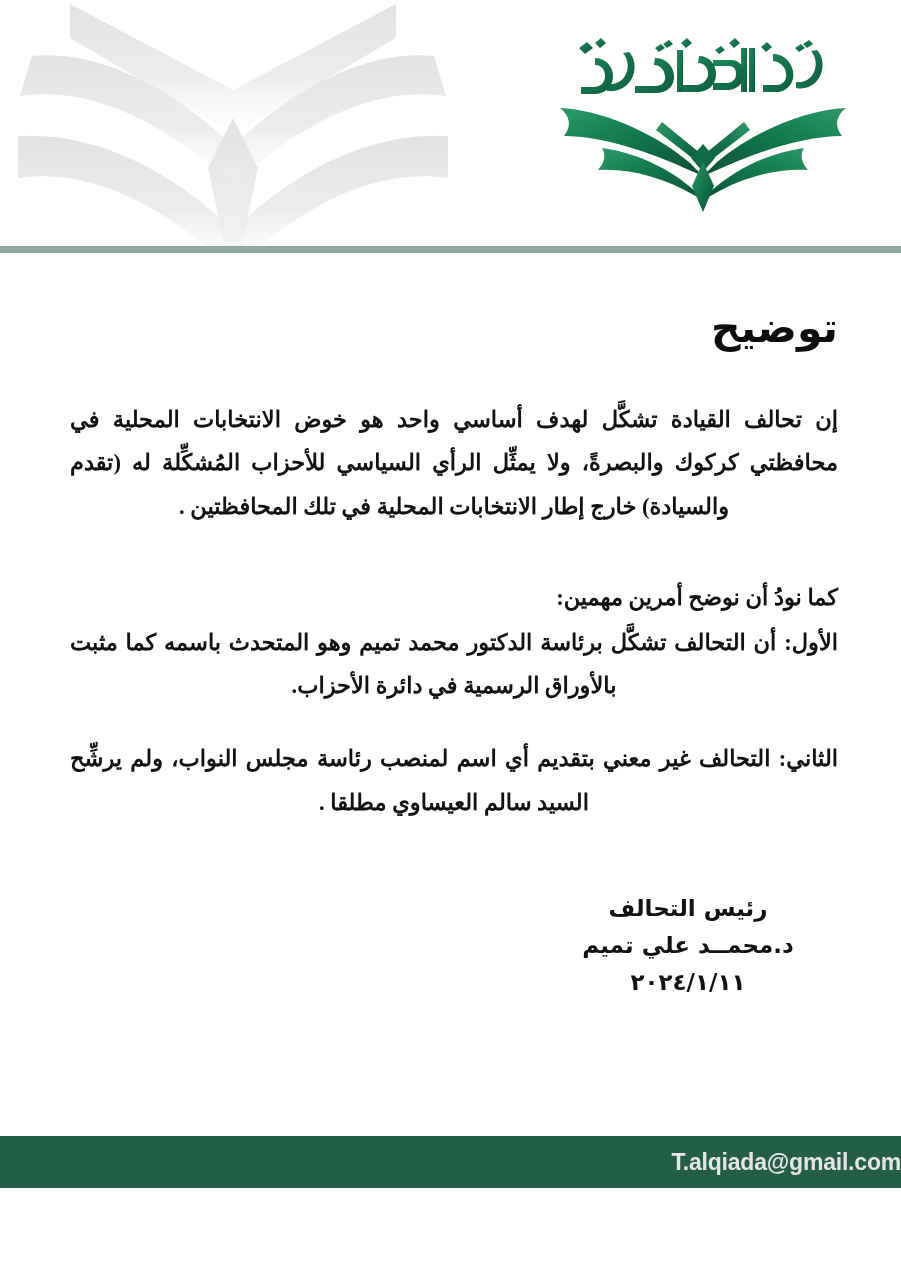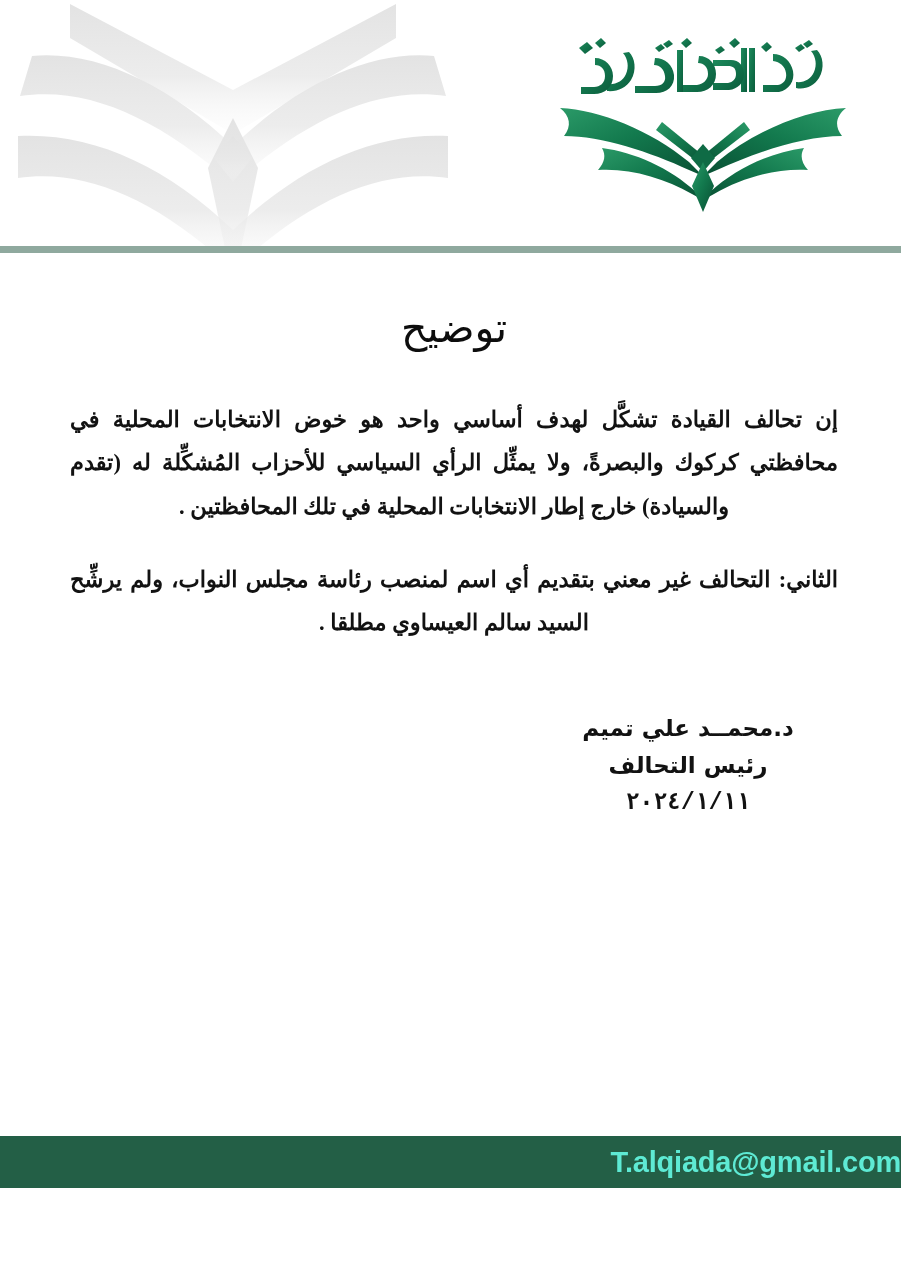--- a/index.html
+++ b/index.html
@@ -80,23 +80,22 @@
   }
 
   
   .content {
     flex: 1 1 auto;
     padding: 0 63px 0 70px;
     position: relative;
   }
 
   .doc-title {
-    text-align: center;
     font-size: 41px;
-    font-weight: normal;
+    font-weight: bold;
     letter-spacing: 0;
     color: #0d0d0d;
     margin: 50px 0 0 0;
     line-height: 1.25;
   }
 
   .para {
     font-size: 22.5px;
     font-weight: bold;
     line-height: 1.92;
@@ -136,36 +135,36 @@
   .signature .sig-line {
     font-size: 23px;
     font-weight: bold;
     line-height: 1.62;
     color: #121212;
     display: block;
   }
 
   .signature .sig-name { letter-spacing: 0.5px; }
   .signature .sig-role { }
-  .signature .sig-date { letter-spacing: 1.5px; font-family: Liberation Mono, monospace; }
+  .signature .sig-date { letter-spacing: 1.5px; }
 
   
   .footer {
     flex: 0 0 52px;
     height: 52px;
     background: #235f46;
     display: flex;
     align-items: center;
     margin-bottom: 92px;
   }
 
   .footer-email {
     direction: ltr;
-    color: #5eead4;
-    font-size: 29px;
+    color: #e5e5e5;
+    font-size: 23px;
     font-weight: bold;
     font-family: "Liberation Sans", "DejaVu Sans", sans-serif;
     padding-left: 45px;
     letter-spacing: -0.2px;
   }
 </style>
 </head>
 <body>
 
 <div class="page">
@@ -267,26 +266,30 @@
 
     <div class="header-rule"></div>
   </div>
 
   <div class="content">
 
     <h1 class="doc-title">توضيح</h1>
 
     <p class="para p1">إن تحالف القيادة تشكَّل لهدف أساسي واحد هو خوض الانتخابات المحلية في محافظتي كركوك والبصرةً، ولا يمثِّل الرأي السياسي للأحزاب المُشكِّلة له (تقدم والسيادة) خارج إطار الانتخابات المحلية في تلك المحافظتين .</p>
 
+    <div class="para p2">
+      <span class="lead-line">كما نودُ أن نوضح أمرين مهمين:</span>
+      <span class="body-lines">الأول: أن التحالف تشكَّل برئاسة الدكتور محمد تميم وهو المتحدث باسمه كما مثبت بالأوراق الرسمية في دائرة الأحزاب.</span>
+    </div>
 
     <p class="para p3">الثاني: التحالف غير معني بتقديم أي اسم لمنصب رئاسة مجلس النواب، ولم يرشِّح السيد سالم العيساوي مطلقا .</p>
 
     <div class="signature">
+      <span class="sig-line sig-role">رئيس التحالف</span>
       <span class="sig-line sig-name">د.محمــد علي تميم</span>
-      <span class="sig-line sig-role">رئيس التحالف</span>
       <span class="sig-line sig-date">٢٠٢٤/١/١١</span>
     </div>
   </div>
 
   <div class="footer">
     <span class="footer-email">T.alqiada@gmail.com</span>
   </div>
 
 </div>
 

